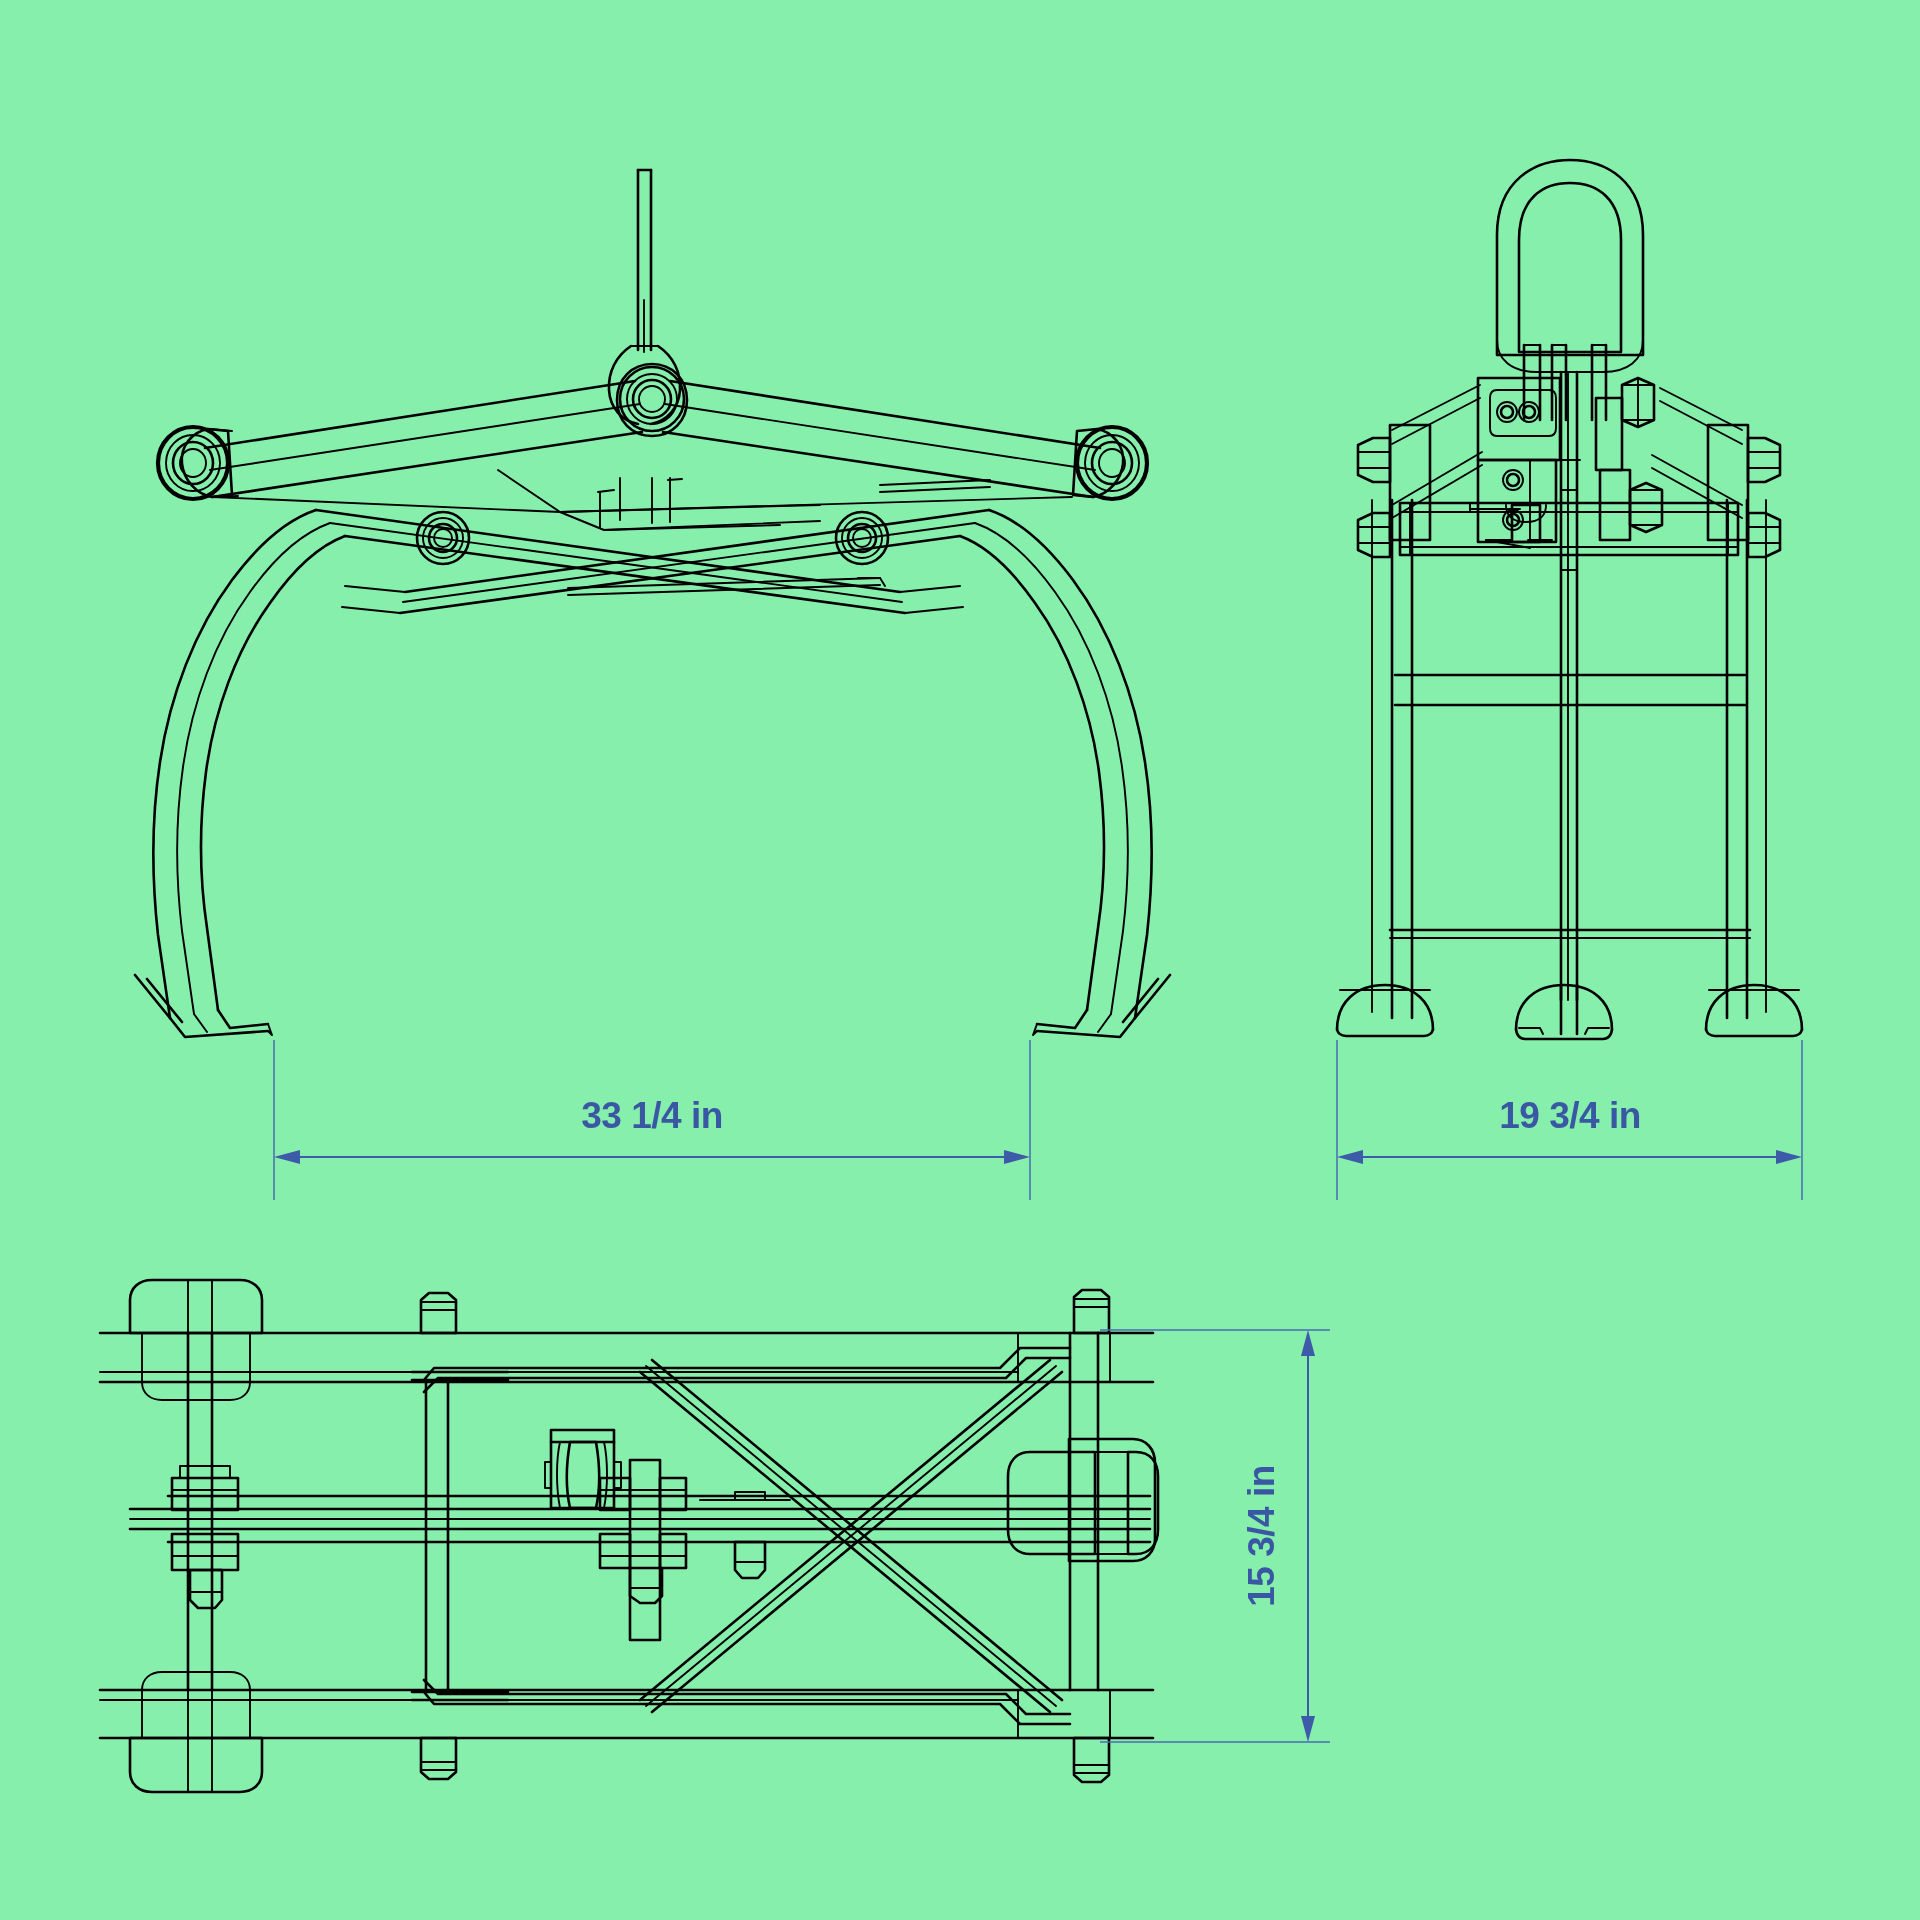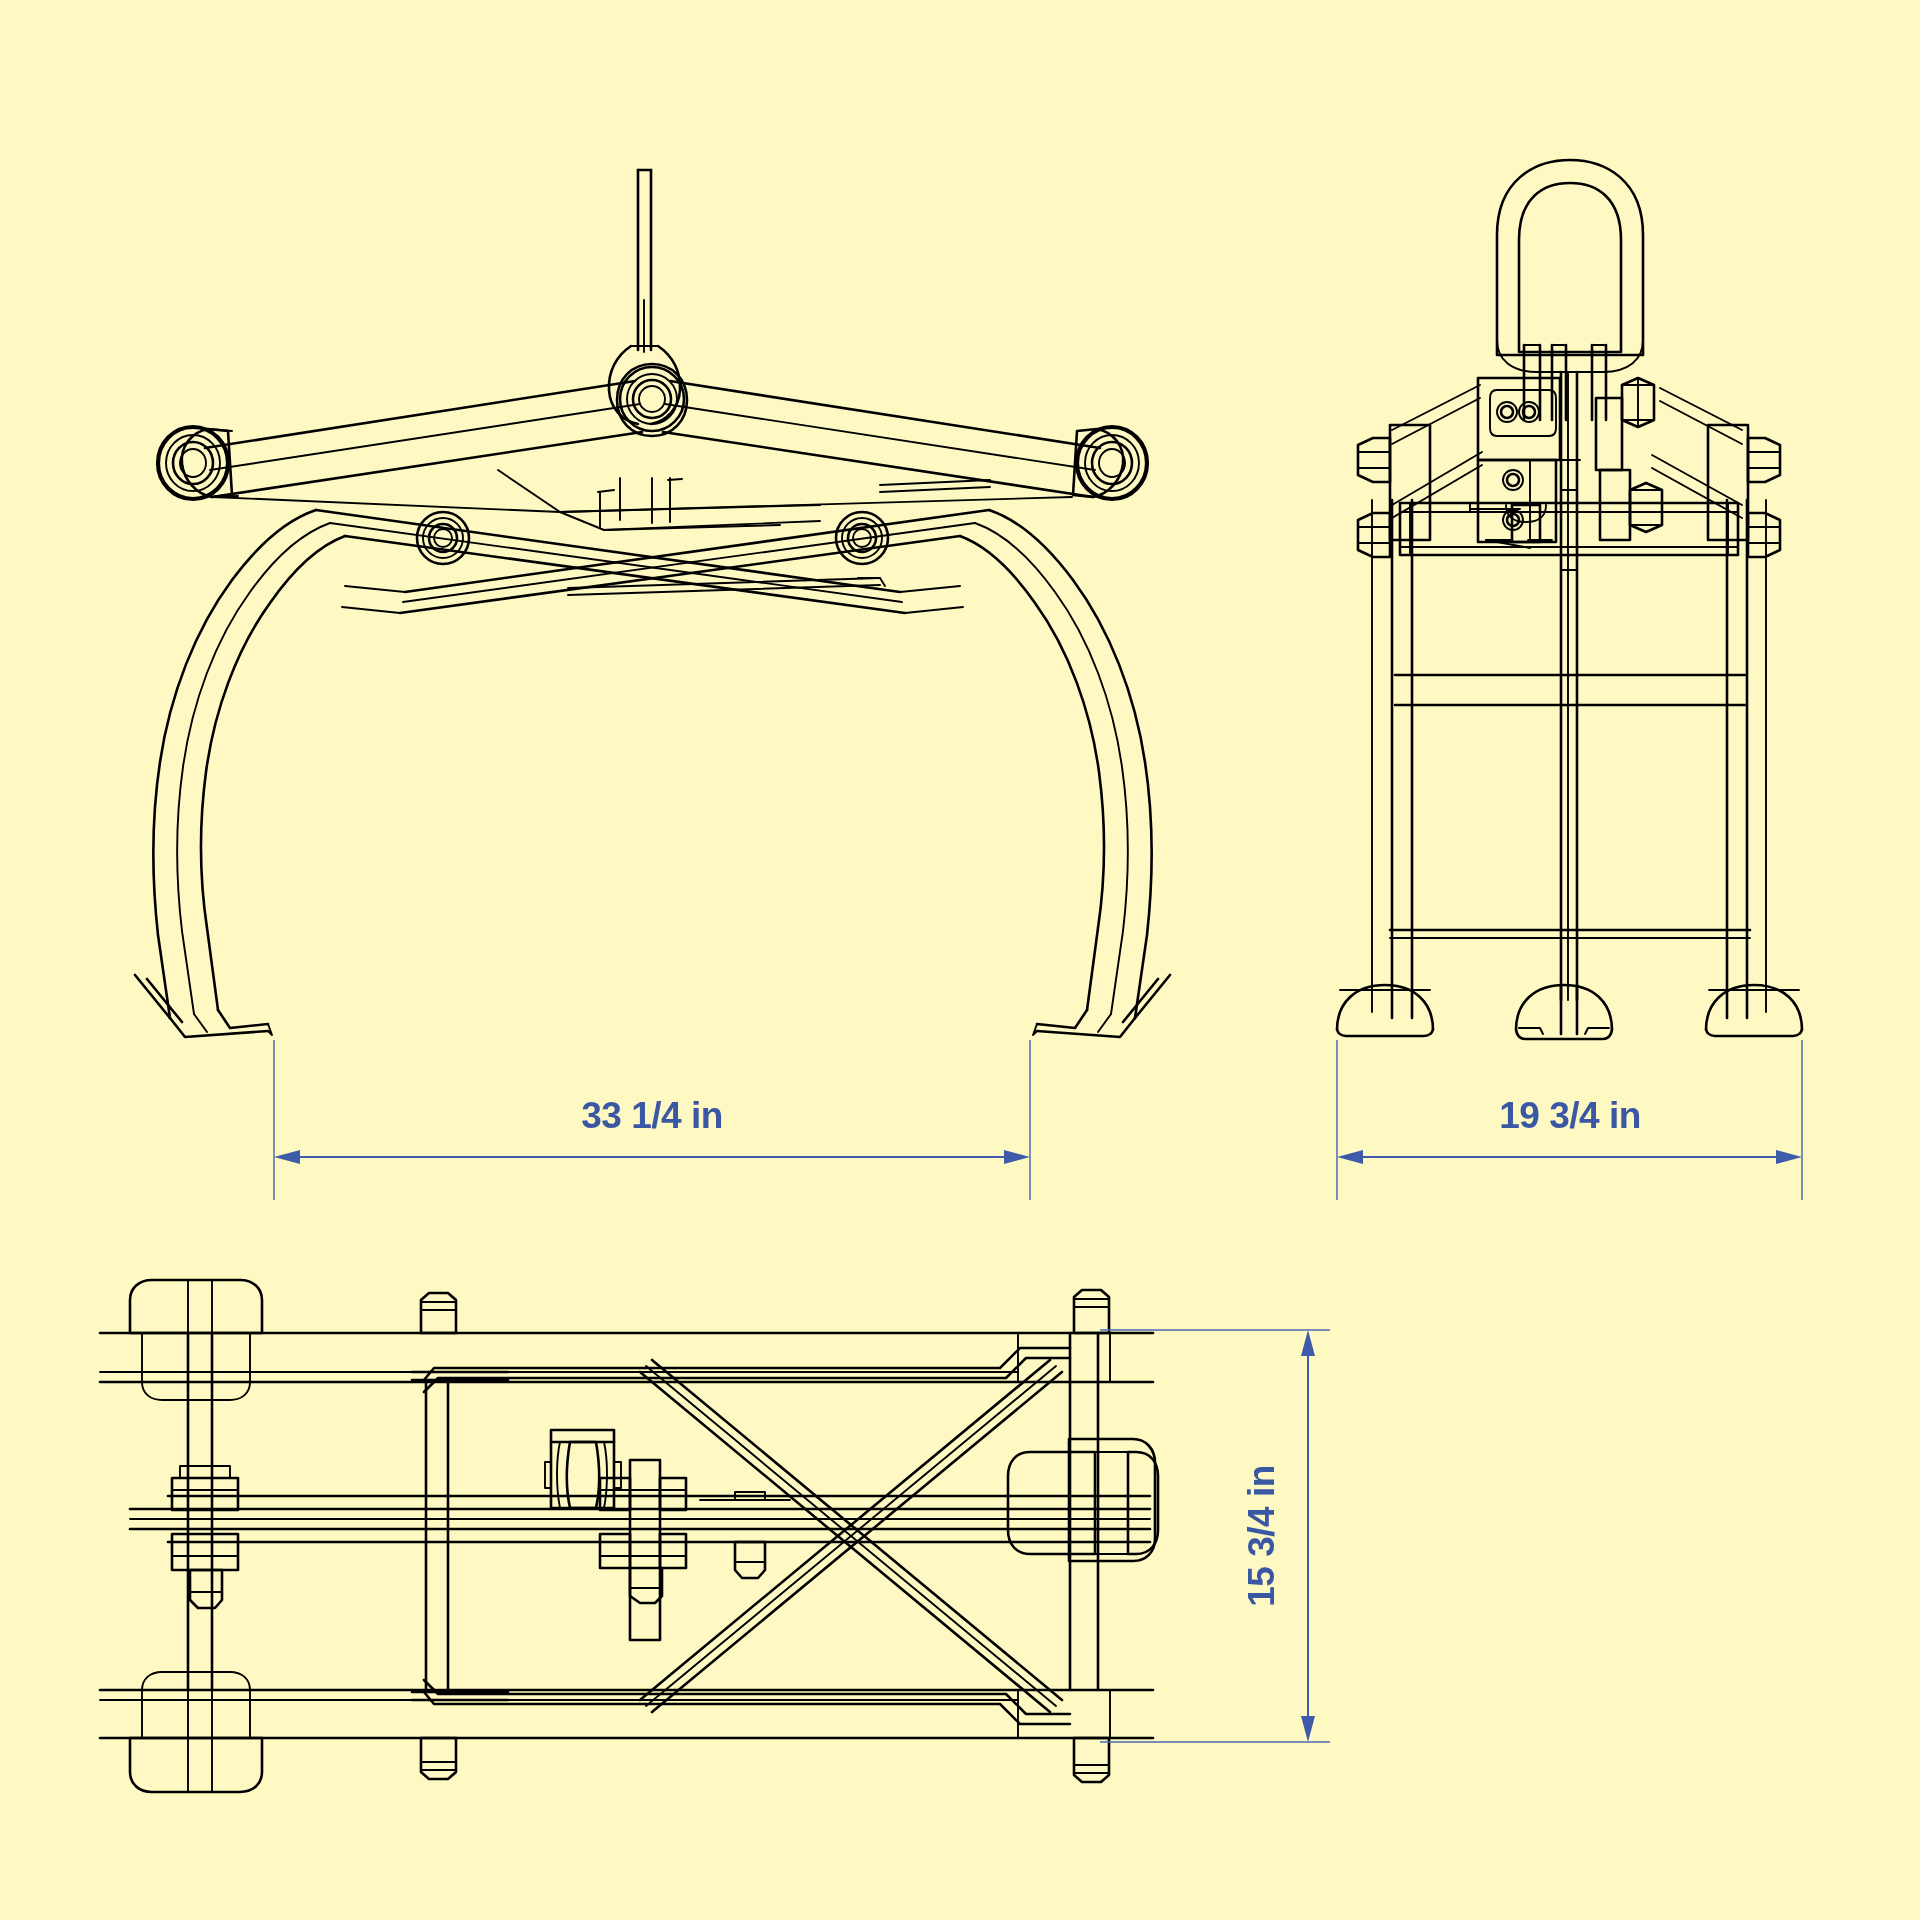--- a/index.html
+++ b/index.html
@@ -13,21 +13,21 @@
     height: 1920px;
     position: relative;
     overflow: hidden;
     font-family: "Liberation Sans", sans-serif;
   }
   #drawing-sheet {
     position: absolute;
     left: 0; top: 0;
     width: 1920px;
     height: 1920px;
-    background: #fef9c3;
+    background: #86efac;
   }
   svg.cad {
     position: absolute;
     left: 0; top: 0;
     width: 1920px;
     height: 1920px;
     display: block;
   }
   .ln {
     fill: none;

